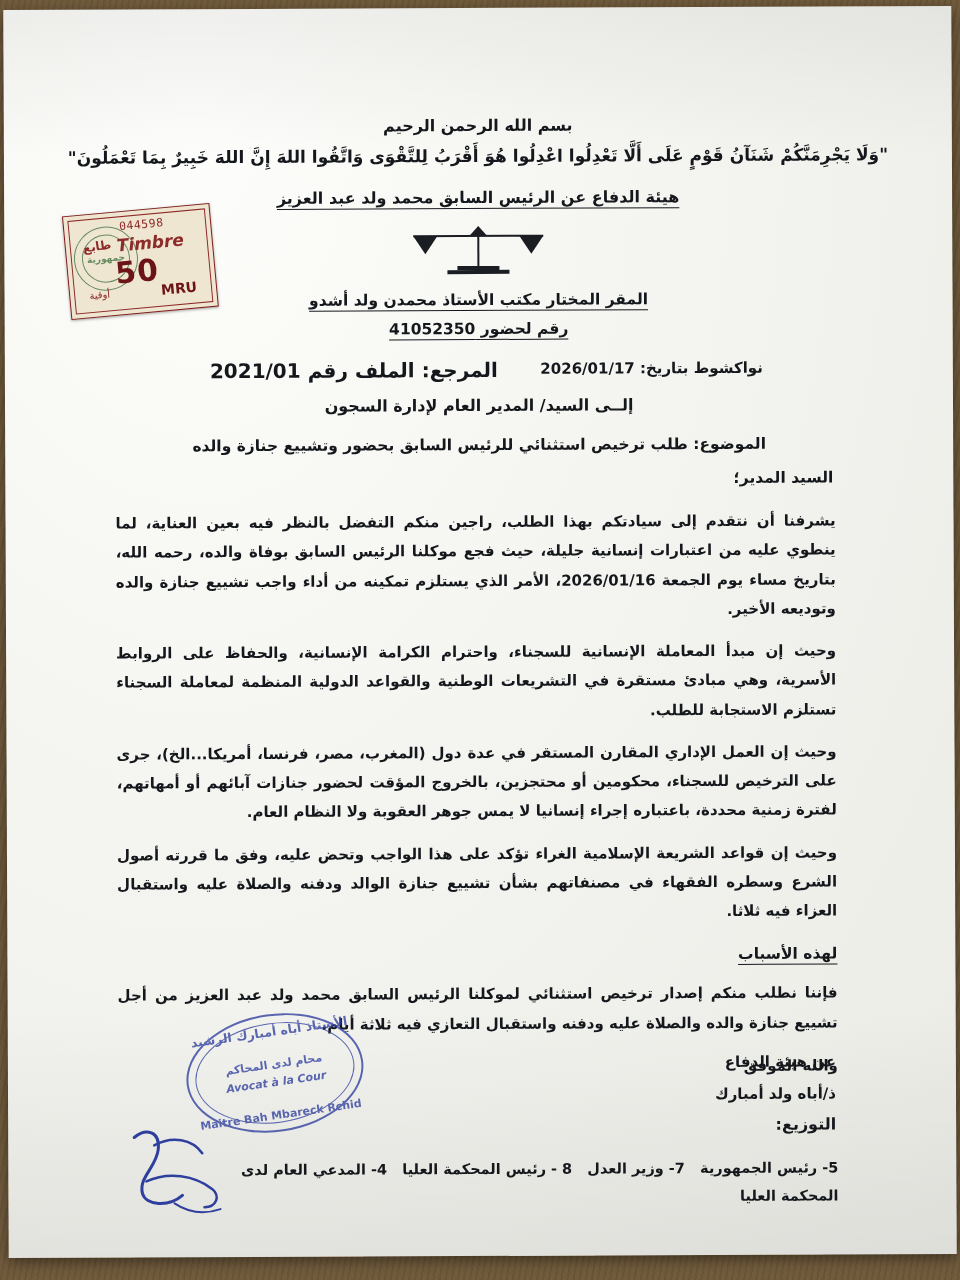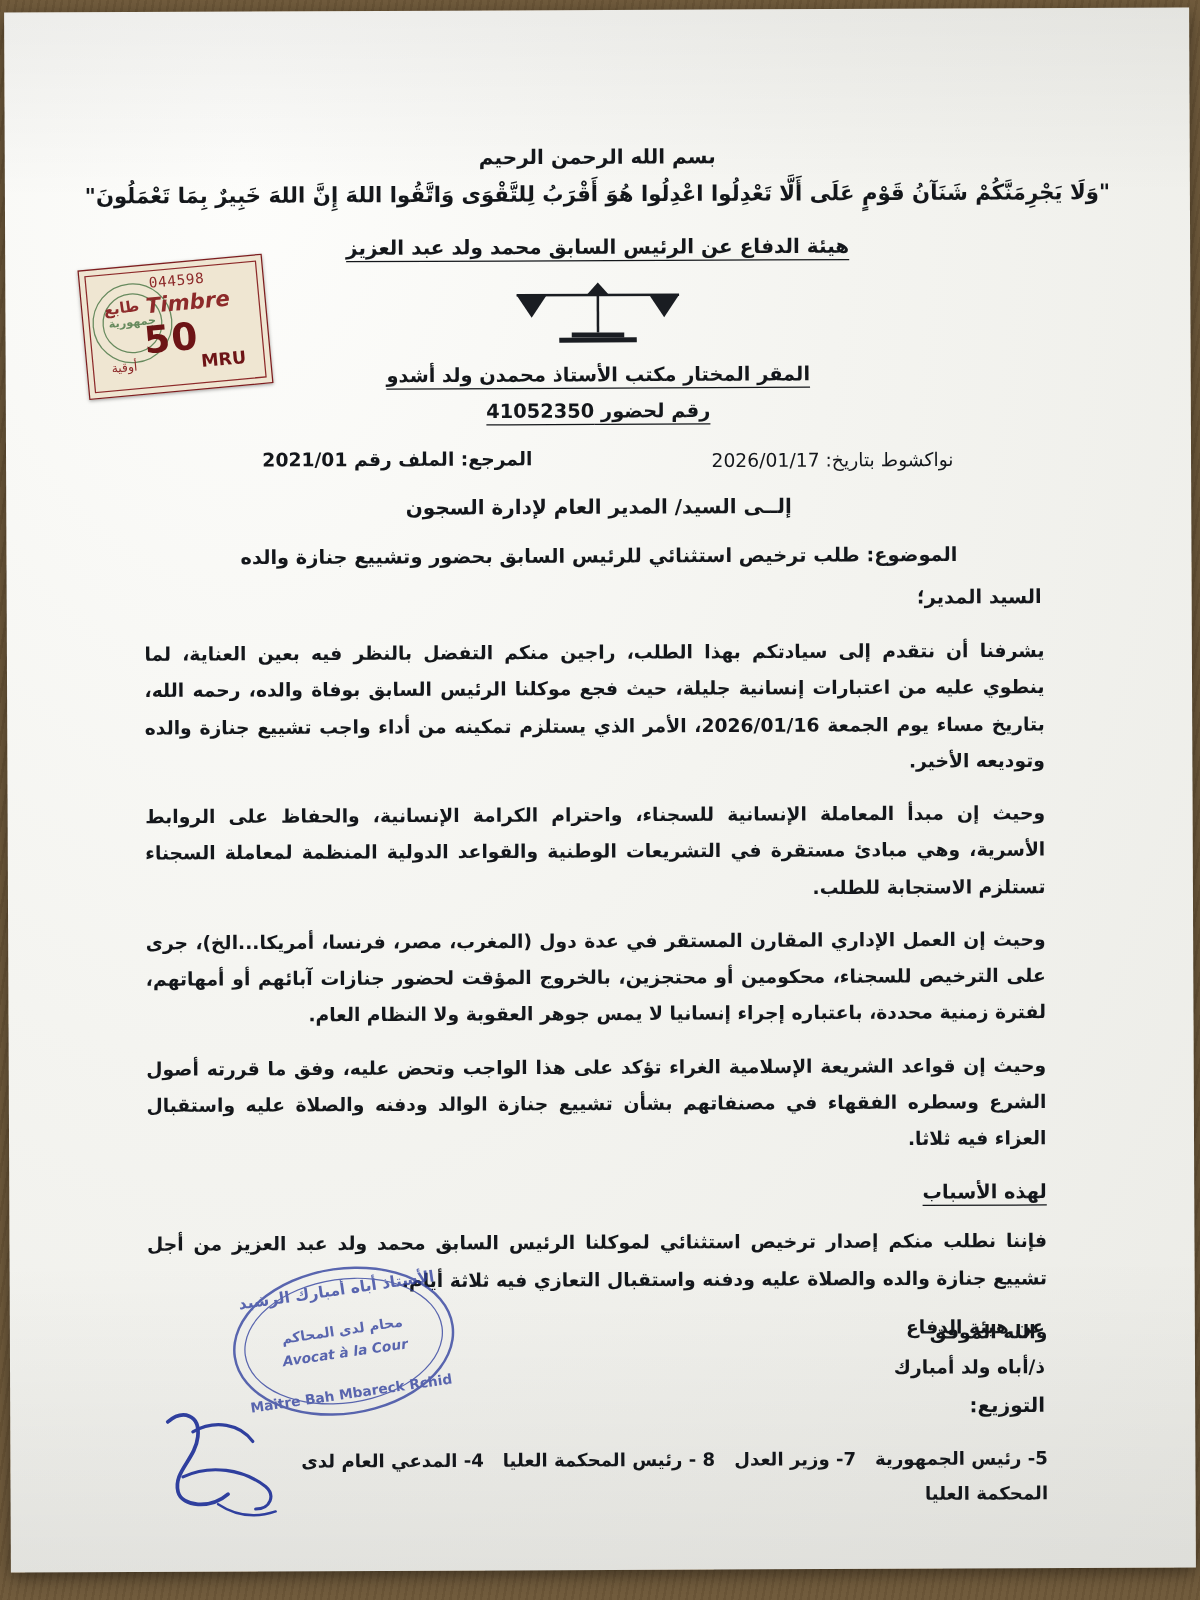--- a/index.html
+++ b/index.html
@@ -128,27 +128,27 @@
     font-weight: 700;
     text-decoration: underline;
     text-underline-offset: 5px;
   }
 
   .meta-right {
     position: absolute;
     top: 352px;
     right: 190px;
     font-size: 15px;
-    font-weight: 400;
+    font-weight: 700;
   }
   .meta-left {
     position: absolute;
     top: 350px;
     left: 205px;
-    font-size: 15px;
+    font-size: 20px;
     font-weight: 700;
   }
 
   .addressee {
     position: absolute;
     top: 388px;
     left: 0; right: 0;
     text-align: center;
     font-size: 16px;
     font-weight: 700;

